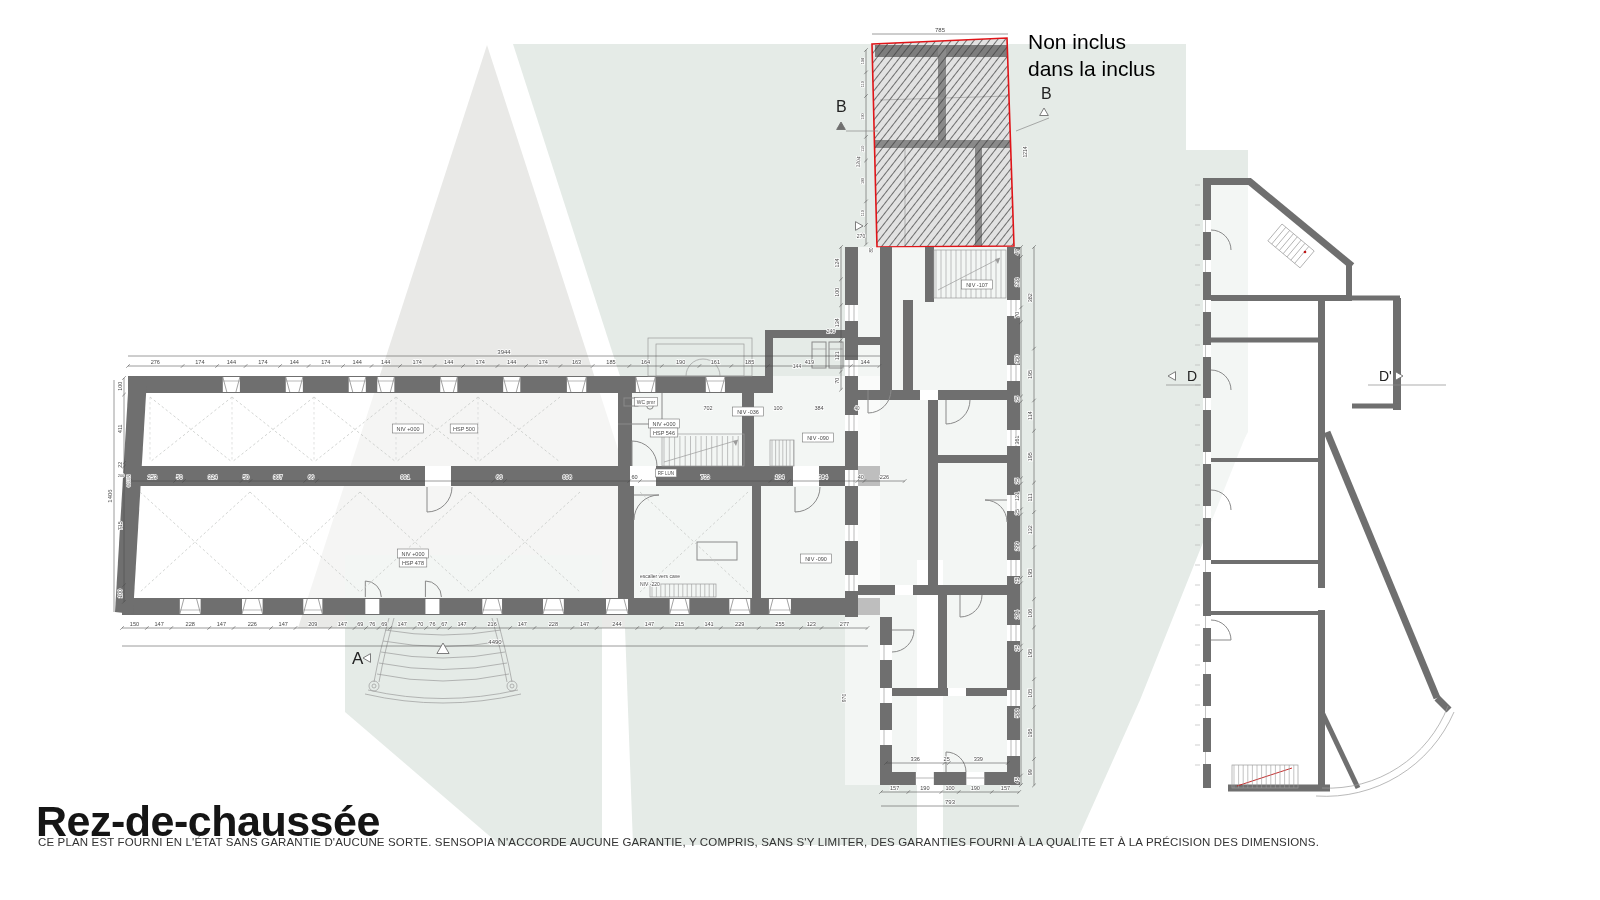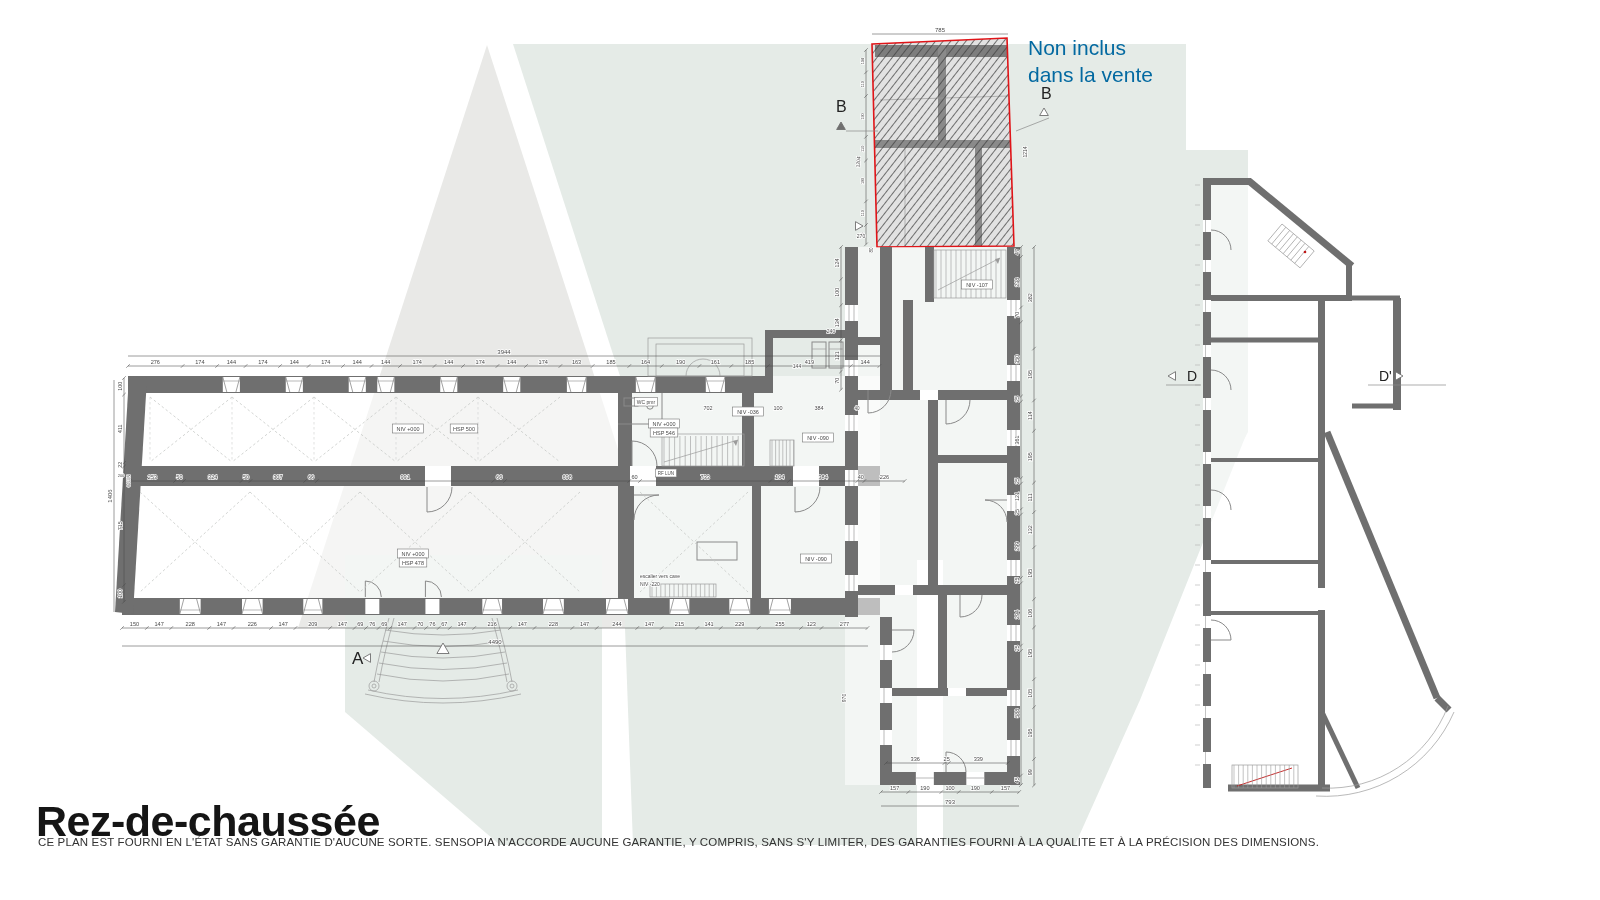--- a/index.html
+++ b/index.html
@@ -900,19 +900,19 @@
         </g>
         <g>
           <polygon points="863,226 855.5,221.65 855.5,230.35" fill="#fff" stroke="#6f6f6f" stroke-width="0.9"></polygon>
         </g>
         <g>
           <polygon points="443,643 449.09,653.5 436.91,653.5" fill="#fff" stroke="#6f6f6f" stroke-width="0.9"></polygon>
         </g>
       </g>
 </svg>
 
-<div class="note" style="color: #0369a1; margin-top: 6px;">
+<div class="note" style="color: #000000;">
   <div>Non inclus</div>
-  <div>dans la vente</div>
+  <div>dans la inclus</div>
 </div>
 <h1 class="page-title">Rez-de-chaussée</h1>
 <p class="disclaimer">CE PLAN EST FOURNI EN L'ÉTAT SANS GARANTIE D'AUCUNE SORTE. SENSOPIA N'ACCORDE AUCUNE GARANTIE, Y COMPRIS, SANS S'Y LIMITER, DES GARANTIES FOURNI À LA QUALITE ET À LA PRÉCISION DES DIMENSIONS.</p>
 </div>
 
 </body></html>

